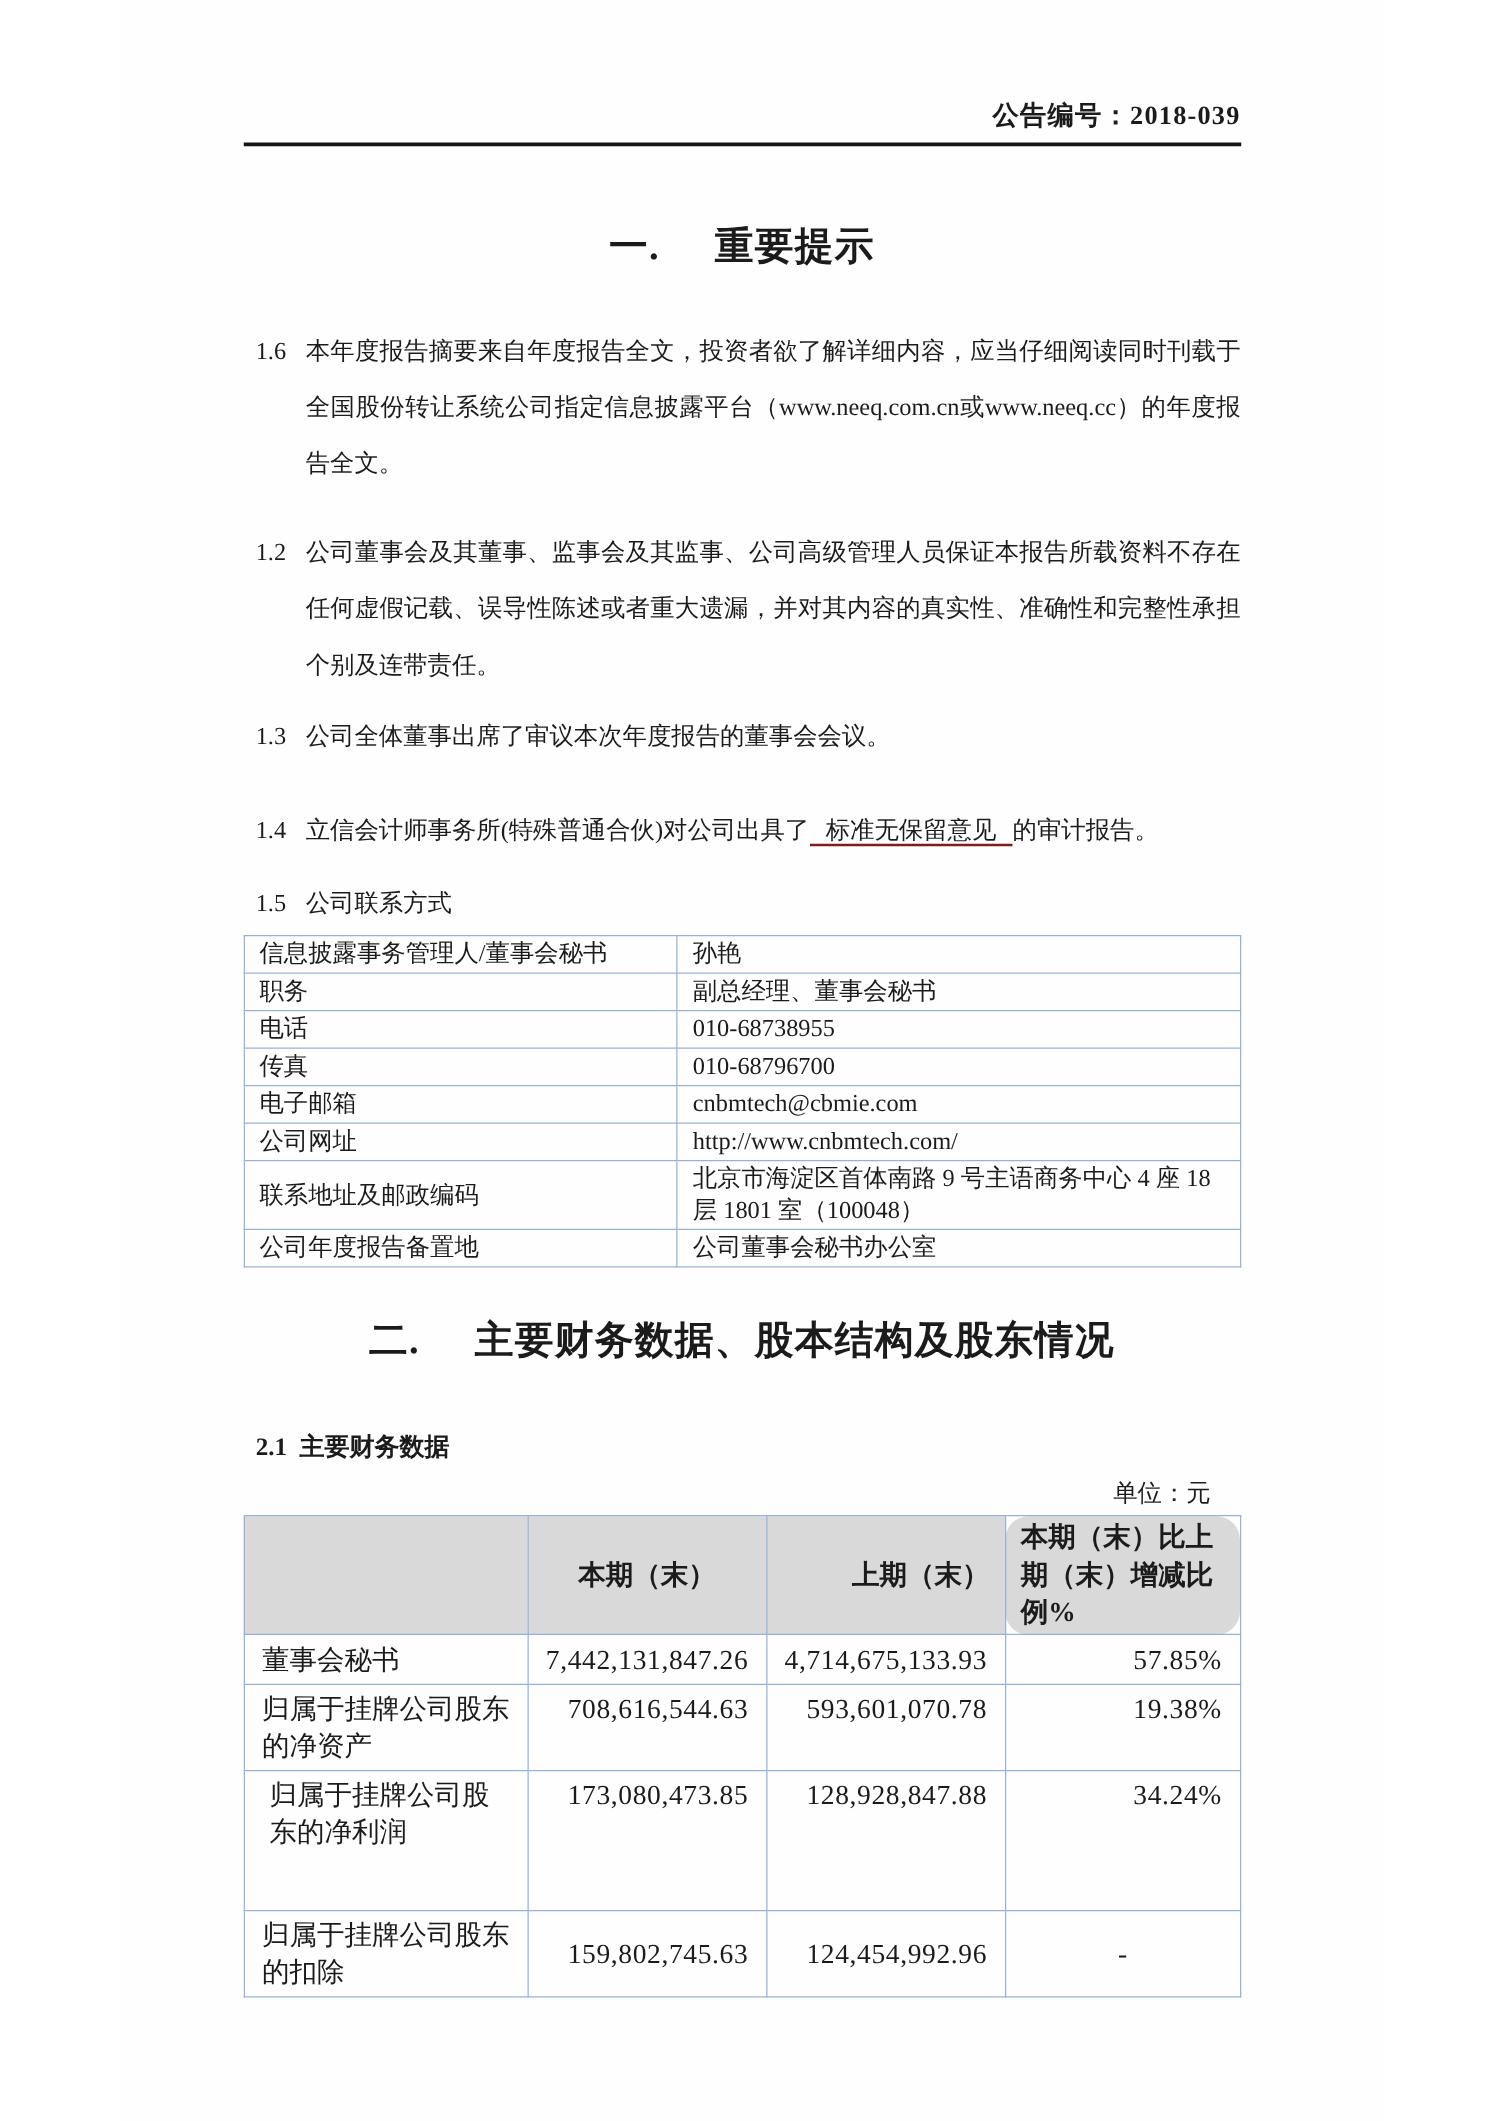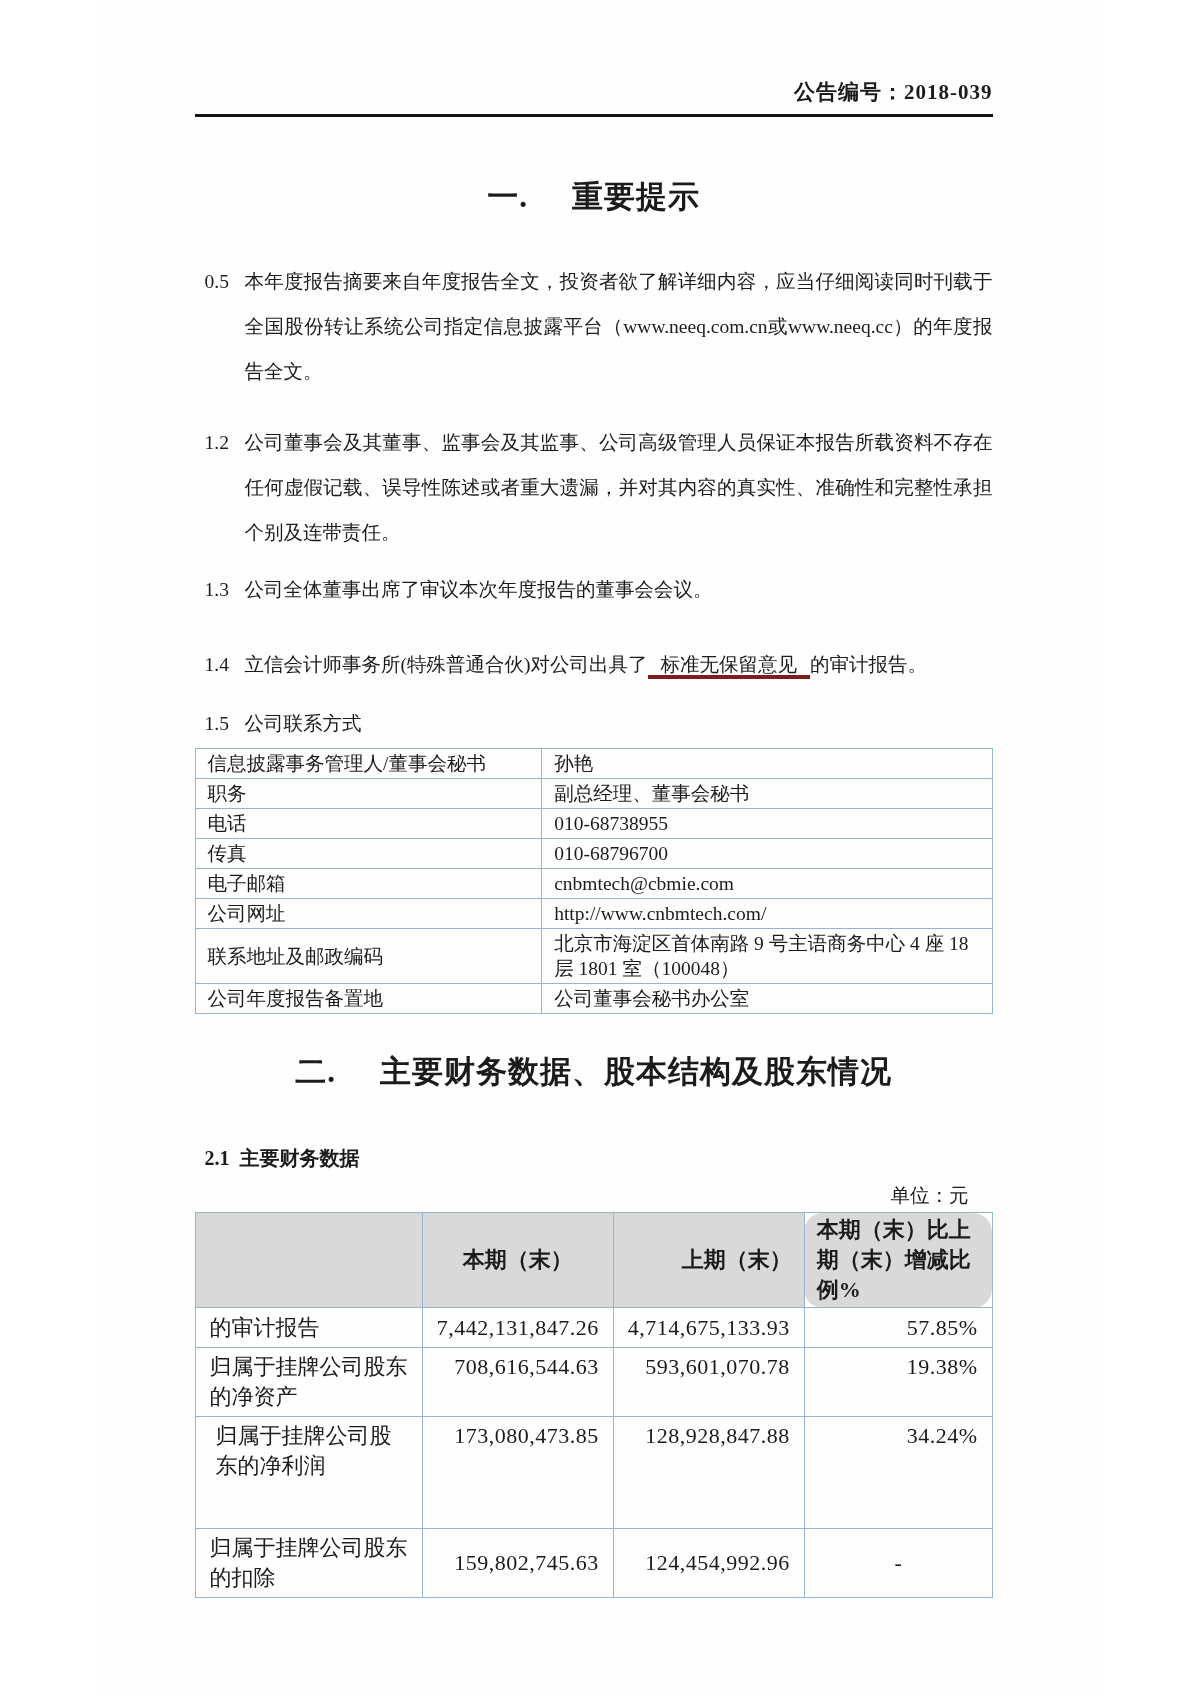--- a/index.html
+++ b/index.html
@@ -44,21 +44,21 @@
     text-align:justify;
   }
   .pnum { flex:0 0 40px; }
   .ptext { flex:1; }
   .mt-p1 { margin-top:40px; }
   .mt-p2 { margin-top:26px; }
   .mt-p3 { margin-top:12px; }
   .mt-p4 { margin-top:30px; }
   .mt-p5 { margin-top:14px; }
   .underlined {
-    border-bottom:4px solid #7f1d1d;
+    border-bottom:2px solid #7f1d1d;
     padding:0 13px;
   }
 
   
   table { border-collapse:collapse; width:100%; }
   .contact-table { margin-top:2px; font-size:19.5px; }
   .contact-table td {
     border:1px solid #95B3D7;
     padding:2px 12px;
     line-height:25px;
@@ -115,21 +115,21 @@
 <div class="page">
 
   <div class="announce">公告编号：2018-039</div>
   <div class="rule"></div>
 
   <div class="sec-title">
     <span class="h-num">一.</span><span>重要提示</span>
   </div>
 
   <div class="para mt-p1">
-    <span class="pnum">0.5</span>
+    <span class="pnum">1.6</span>
     <span class="ptext">本年度报告摘要来自年度报告全文，投资者欲了解详细内容，应当仔细阅读同时刊载于全国股份转让系统公司指定信息披露平台（www.neeq.com.cn或www.neeq.cc）的年度报告全文。</span>
   </div>
 
   <div class="para mt-p2">
     <span class="pnum">1.2</span>
     <span class="ptext">公司董事会及其董事、监事会及其监事、公司高级管理人员保证本报告所载资料不存在任何虚假记载、误导性陈述或者重大遗漏，并对其内容的真实性、准确性和完整性承担个别及连带责任。</span>
   </div>
 
   <div class="para mt-p3">
     <span class="pnum">1.3</span>
@@ -197,21 +197,21 @@
     <thead>
       <tr>
         <th class="h-c1"></th>
         <th class="h-c2">本期（末）</th>
         <th class="h-c3">上期（末）</th>
         <th class="h-c4">本期（末）比上期（末）增减比例%</th>
       </tr>
     </thead>
     <tbody>
       <tr class="r-plain">
-        <td class="f-label">的审计报告</td>
+        <td class="f-label">董事会秘书</td>
         <td class="f-num">7,442,131,847.26</td>
         <td class="f-num">4,714,675,133.93</td>
         <td class="f-num">57.85%</td>
       </tr>
       <tr class="r-wrap">
         <td class="f-label">归属于挂牌公司股东的净资产</td>
         <td class="f-num">708,616,544.63</td>
         <td class="f-num">593,601,070.78</td>
         <td class="f-num">19.38%</td>
       </tr>

